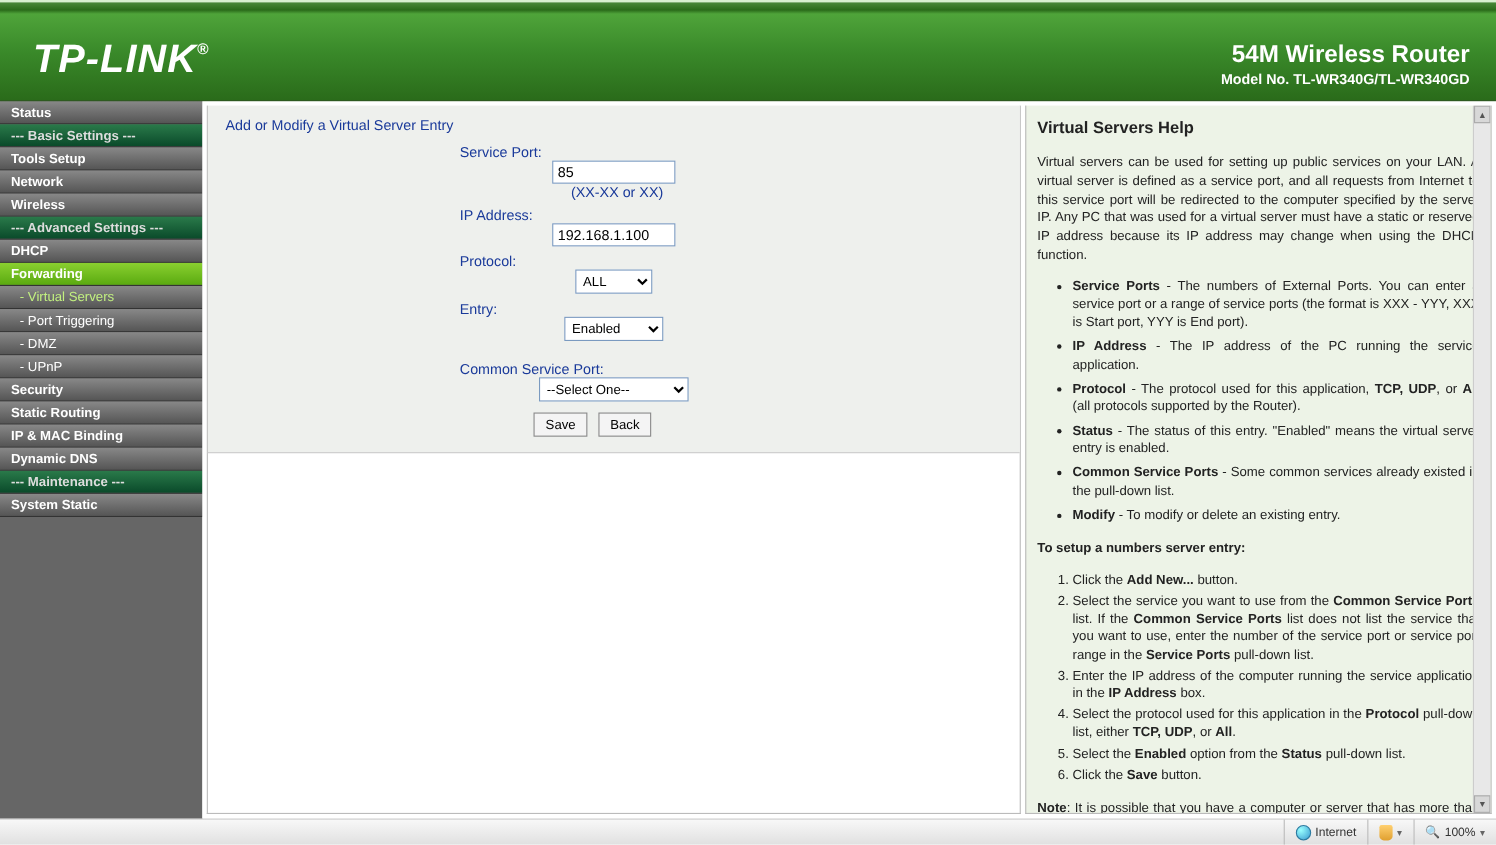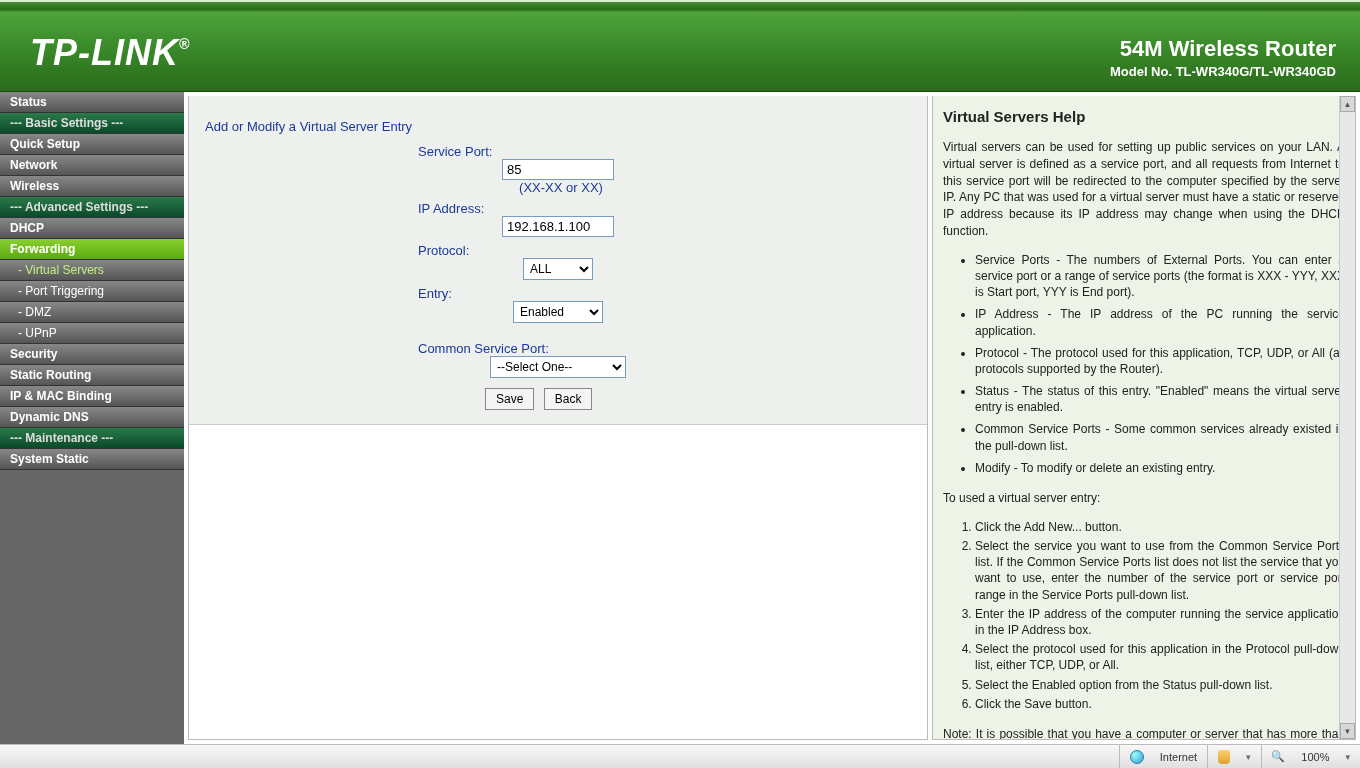--- a/index.html
+++ b/index.html
@@ -24,66 +24,66 @@
 .help-scroll-down { position:absolute; bottom:0; left:0; right:0;}
 
 
 .nav-item { display:block; padding:4px 10px; color:#fff; font-size:12px; font-weight:bold; border-bottom:1px solid #333; background:linear-gradient(to bottom,#888 0%,#555 100%); cursor:pointer; height:21px; line-height:13px;}
 .nav-section { background:linear-gradient(to bottom,#2a7a4a 0%,#0a4a2a 100%); color:#ddd; }
 .nav-active { background:linear-gradient(to bottom,#8ad030 0%,#5aaa10 100%); color:#fff; }
 .nav-sub { padding-left:18px; font-weight:normal; }
 .nav-sub-active { color:#c2f080; }
 
 
-.form-area { background:#eef0ed; padding:23px 16px 14px; border-bottom:1px solid #ccc;}
+.form-area { background:#eef0ed; padding:10px 16px 14px; border-bottom:1px solid #ccc;}
 .form-title { color:#1a3a9a; font-size:13px; margin-bottom:10px; }
 .form-row { display:flex; align-items:center; margin-bottom:6px;flex-direction:column; }
 .form-label { width:280px; color:#1a3a9a; font-size:13px; }
 .form-input { width:112px; padding:2px 4px; border:1px solid #7a9ac0; font-size:13px; height:21px; background:#fff;}
 .form-hint { color:#1a3a9a; margin-left:6px; font-size:13px;}
 .form-select { border:1px solid #7a9ac0; font-size:12px; height:22px; background:#fff; padding:1px 2px;}
 .sel-sm { width:70px;}
 .sel-md { width:90px;}
 .sel-lg { width:136px;}
 .btn-row { margin-top:10px; margin-left:280px; }
 .btn { padding:3px 10px; border:1px solid #888; background:#f4f4f4; font-size:12px; cursor:pointer; margin-right:6px;}
 
 
 .help h2 { font-size:15px; margin-bottom:14px; }
 .help p { text-align:justify; line-height:1.4; margin-bottom:12px;}
 .help ul { margin-left:32px; margin-bottom:14px;}
 .help ul li { margin-bottom:6px; text-align:justify; line-height:1.35; list-style:disc;}
 .help ol { margin-left:32px; margin-bottom:14px;}
 .help ol li { margin-bottom:3px; text-align:justify; line-height:1.35;}
-.help b { font-weight:normal; }
+.help b { font-weight:bold; }
 
 
 .statusbar { height:24px; background:linear-gradient(to bottom,#f8f8f8,#e0e0e0); border-top:1px solid #bbb; display:flex; align-items:center; font-size:11px; color:#333; }
 .sb-left { flex:1; display:flex; align-items:center;}
-.sb-cell { border-left:1px solid #bbb; padding:0 10px; height:100%; display:flex; align-items:center; gap:16px;}
+.sb-cell { border-left:1px solid #bbb; padding:0 10px; height:100%; display:flex; align-items:center; gap:4px;}
 .globe { width:14px; height:14px; border-radius:50%; background:radial-gradient(circle at 30% 30%, #9ff, #3a9ad0); border:1px solid #2a7aa0;}
 .shield { width:12px; height:14px; background:linear-gradient(#ffd070,#e0a030); border-radius:2px 2px 4px 4px;}
 .zoom-arrow { font-size:9px; color:#666;}
 </style>
 </head>
 <body>
 
 <div class="banner">
   <div class="logo"><span>TP-LINK</span><span class="logo-reg">®</span></div>
   <div class="banner-right">
     <div class="banner-title">54M Wireless Router</div>
     <div class="banner-model">Model No. TL-WR340G/TL-WR340GD</div>
   </div>
 </div>
 
 <div class="cols">
   <div class="sidebar">
     <a class="nav-item">Status</a>
     <a class="nav-item nav-section">--- Basic Settings ---</a>
-    <a class="nav-item">Quick Setup</a>
+    <a class="nav-item">Tools Setup</a>
     <a class="nav-item">Network</a>
     <a class="nav-item">Wireless</a>
     <a class="nav-item nav-section">--- Advanced Settings ---</a>
     <a class="nav-item">DHCP</a>
     <a class="nav-item nav-active">Forwarding</a>
     <a class="nav-item nav-sub nav-sub-active">- Virtual Servers</a>
     <a class="nav-item nav-sub">- Port Triggering</a>
     <a class="nav-item nav-sub">- DMZ</a>
     <a class="nav-item nav-sub">- UPnP</a>
     <a class="nav-item">Security</a>
@@ -130,21 +130,21 @@
       <h2>Virtual Servers Help</h2>
       <p>Virtual servers can be used for setting up public services on your LAN. A virtual server is defined as a service port, and all requests from Internet to this service port will be redirected to the computer specified by the server IP. Any PC that was used for a virtual server must have a static or reserved IP address because its IP address may change when using the DHCP function.</p>
       <ul>
         <li><b>Service Ports</b><span> - The numbers of External Ports. You can enter a service port or a range of service ports (the format is XXX - YYY, XXX is Start port, YYY is End port).</span></li>
         <li><b>IP Address</b><span> - The IP address of the PC running the service application.</span></li>
         <li><b>Protocol</b><span> - The protocol used for this application, </span><b>TCP, UDP</b><span>, or </span><b>All</b><span> (all protocols supported by the Router).</span></li>
         <li><b>Status</b><span> - The status of this entry. "Enabled" means the virtual server entry is enabled.</span></li>
         <li><b>Common Service Ports</b><span> - Some common services already existed in the pull-down list.</span></li>
         <li><b>Modify</b><span> - To modify or delete an existing entry.</span></li>
       </ul>
-      <p><b>To used a virtual server entry:</b></p>
+      <p><b>To setup a numbers server entry:</b></p>
       <ol>
         <li><span>Click the </span><b>Add New...</b><span> button.</span></li>
         <li><span>Select the service you want to use from the </span><b>Common Service Ports</b><span> list. If the </span><b>Common Service Ports</b><span> list does not list the service that you want to use, enter the number of the service port or service port range in the </span><b>Service Ports</b><span> pull-down list.</span></li>
         <li><span>Enter the IP address of the computer running the service application in the </span><b>IP Address</b><span> box.</span></li>
         <li><span>Select the protocol used for this application in the </span><b>Protocol</b><span> pull-down list, either </span><b>TCP, UDP</b><span>, or </span><b>All</b><span>.</span></li>
         <li><span>Select the </span><b>Enabled</b><span> option from the </span><b>Status</b><span> pull-down list.</span></li>
         <li><span>Click the </span><b>Save</b><span> button.</span></li>
       </ol>
       <p><b>Note</b><span>: It is possible that you have a computer or server that has more than one type of available service. If so, select another service, and type the</span></p>
       <div class="help-scroll">

